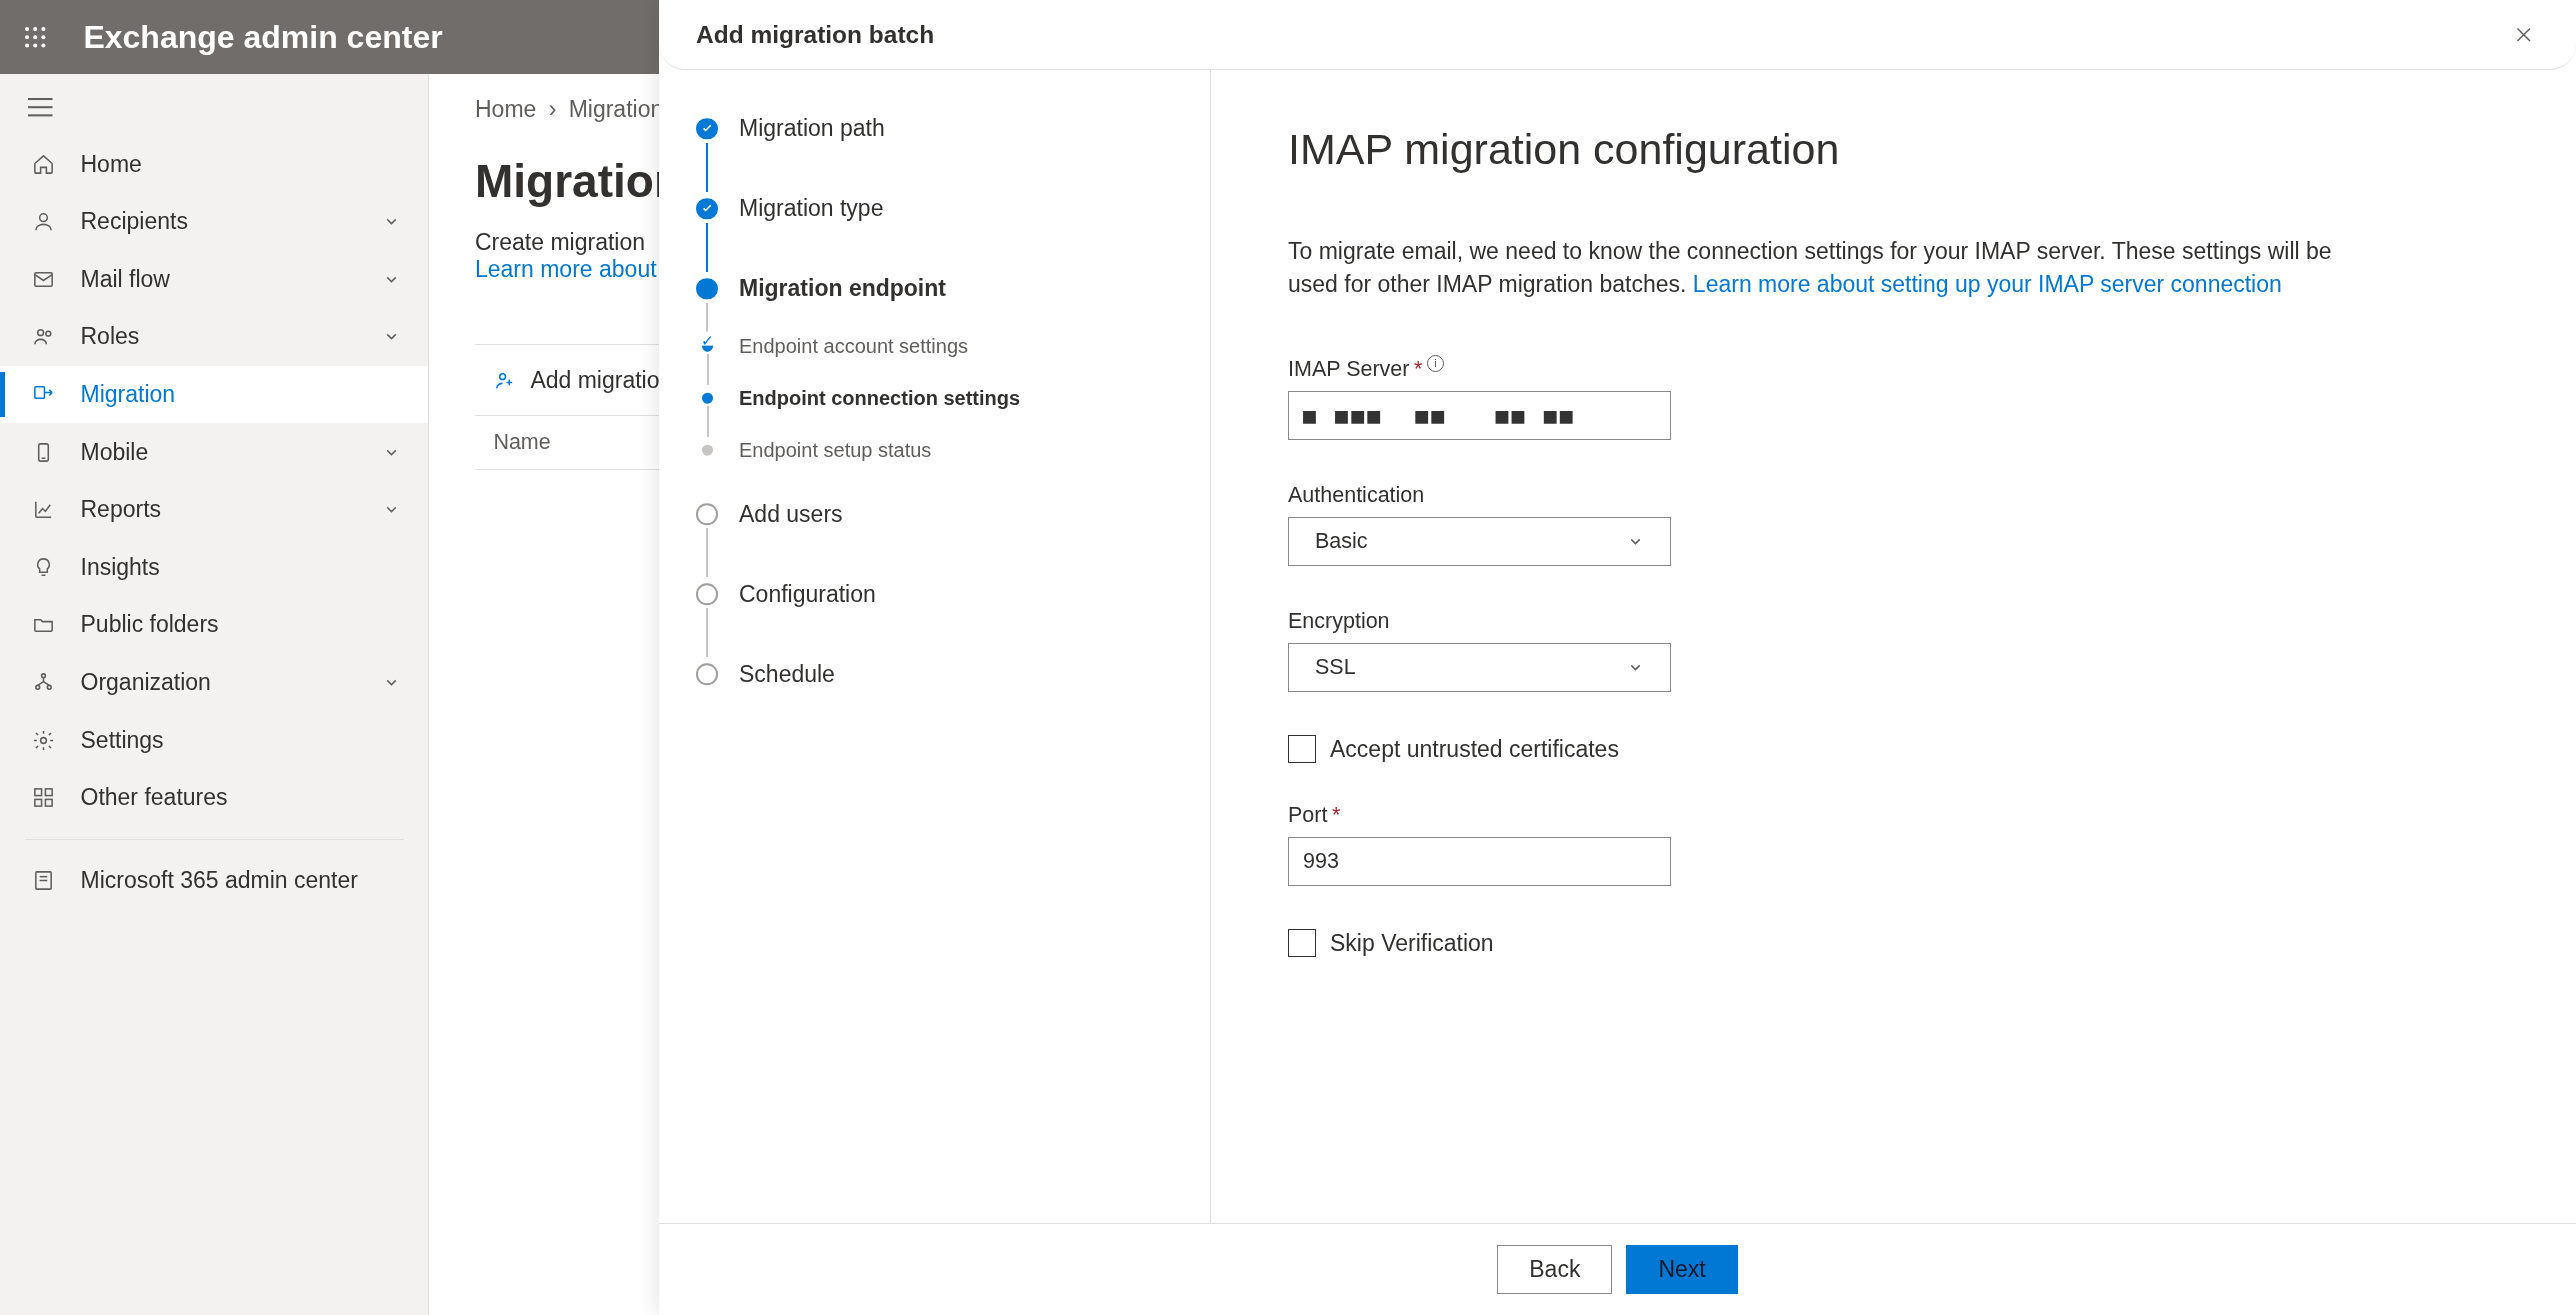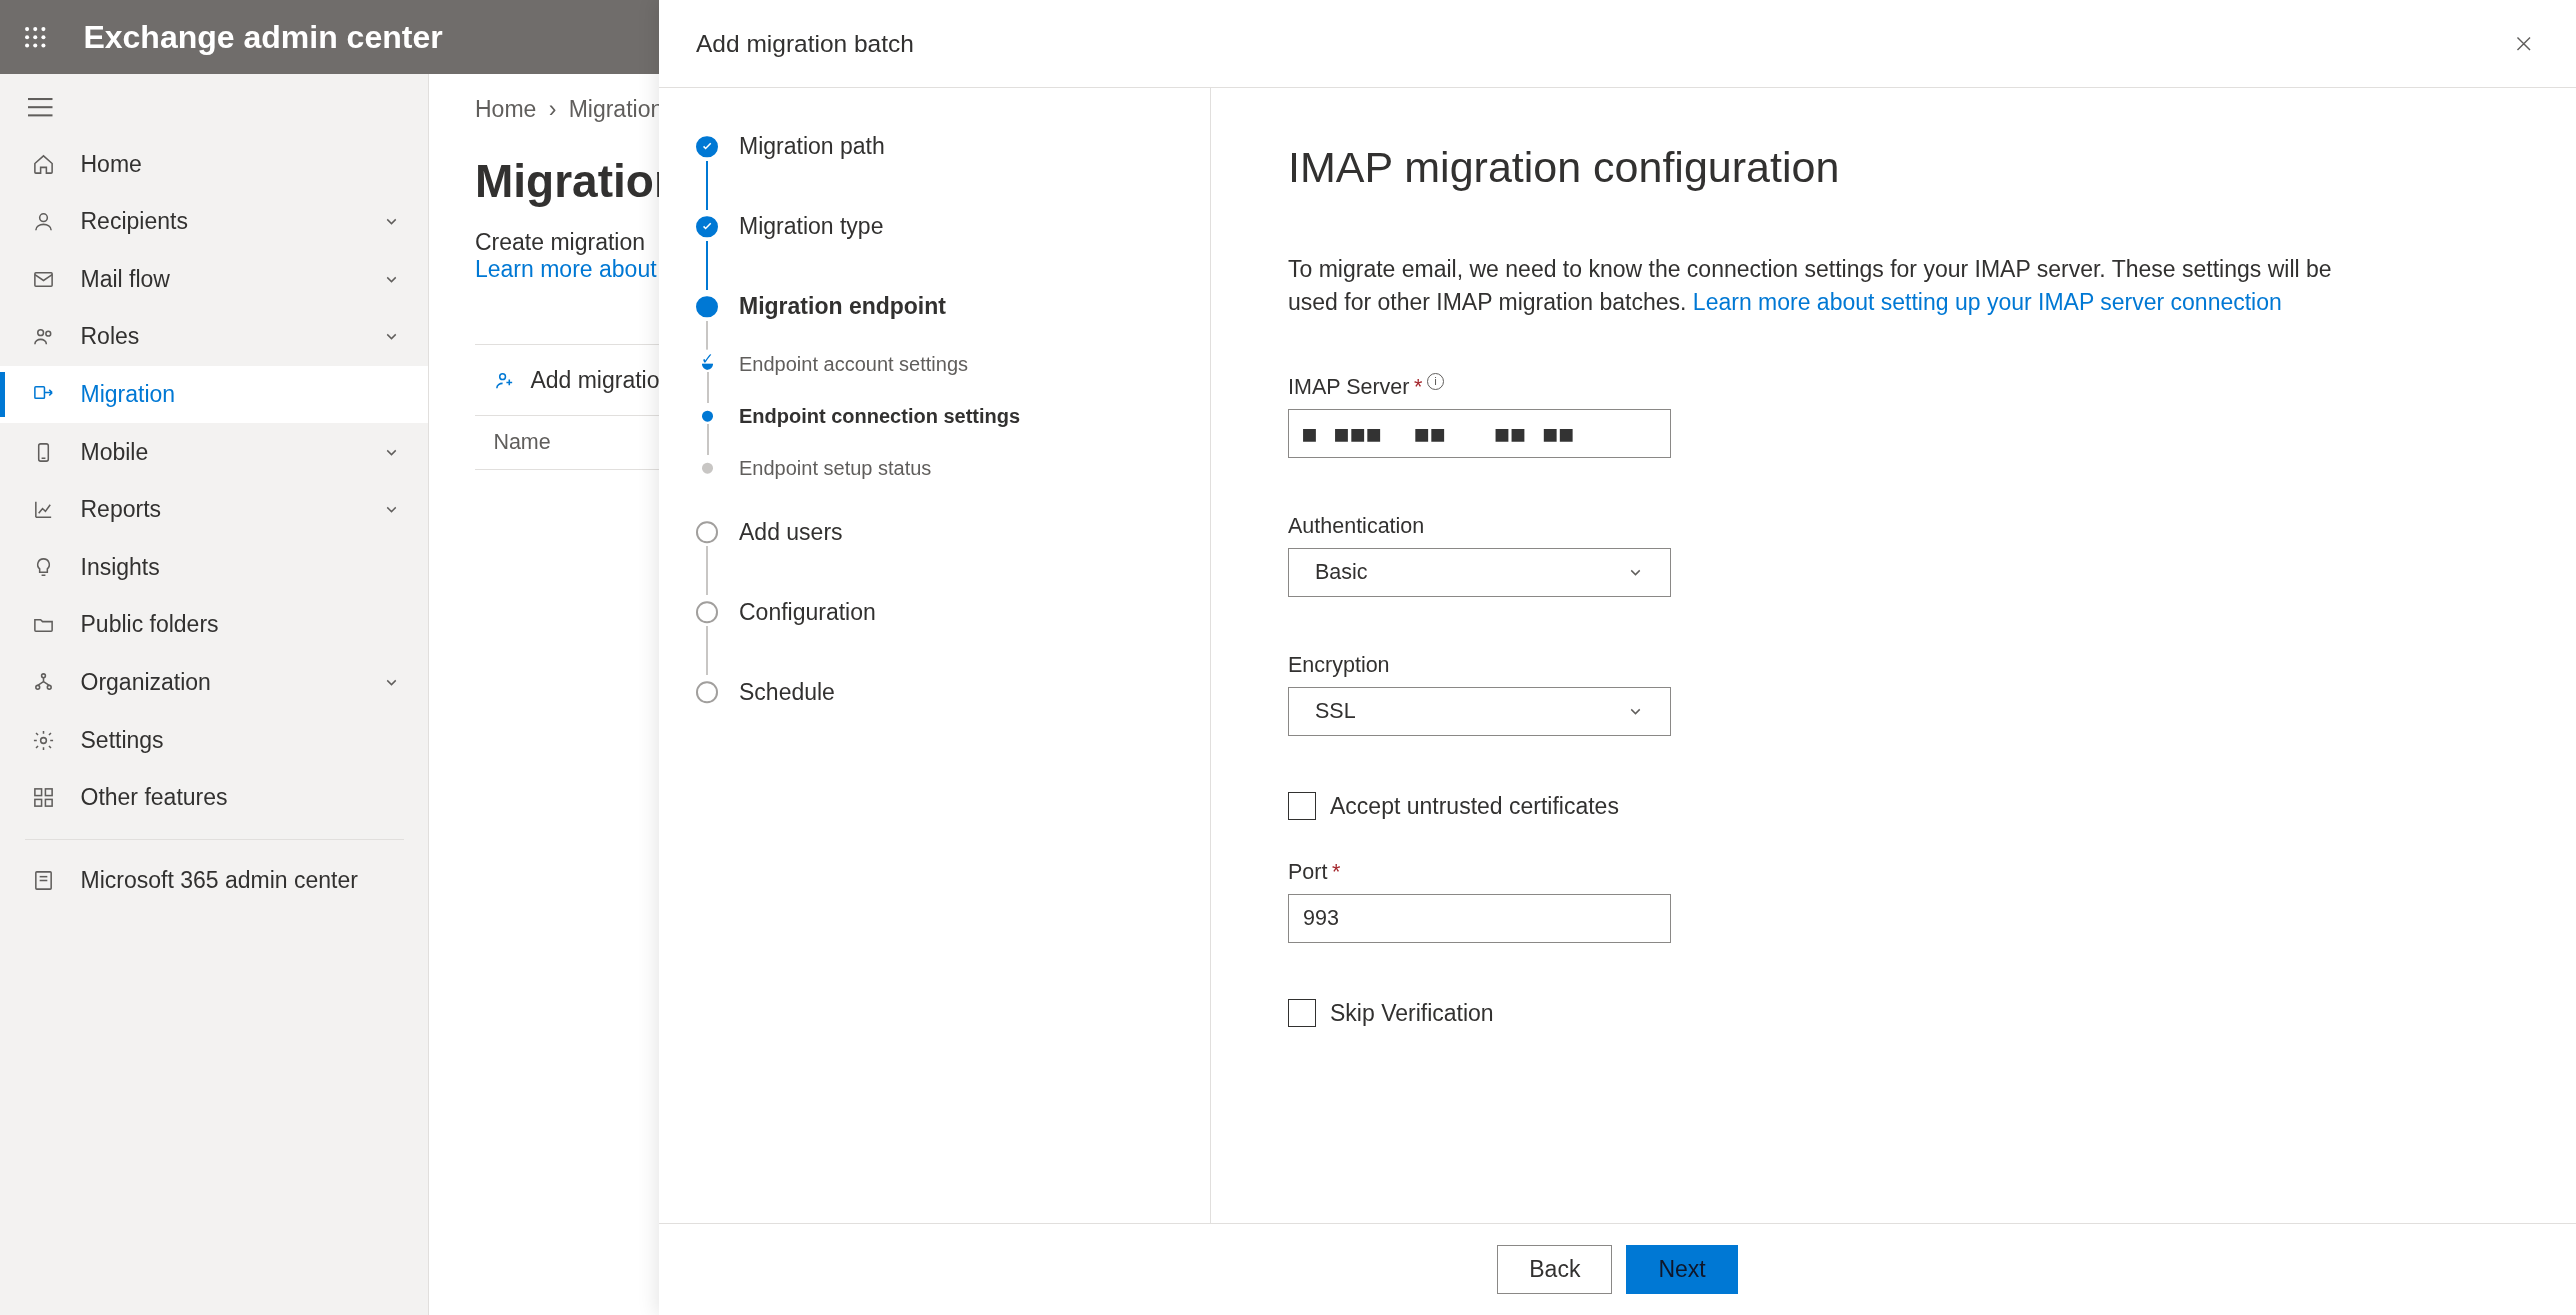--- a/index.html
+++ b/index.html
@@ -115,25 +115,25 @@
   .panel {
     position: absolute;
     top: 0; right: 0; bottom: 0;
     left: 659px;            
     background: #fff;
     display: flex; flex-direction: column;
     box-shadow: -3.1px 0 18.4px rgba(0,0,0,.1);
     z-index: 10;
   }
   .panel-head {
-    height: 88px;
+    height: 70px;
     border-bottom: 0.8px solid var(--border);
     display:flex; align-items:center;
     padding: 0 37px;
-    font-size: 24.5px; font-weight: 400;
+    font-size: 24.5px; font-weight: 700; border-radius: 26px;
   }
   .panel-head .close {
     margin-left: auto;
     width: 31px; height: 31px;
     display:flex; align-items:center; justify-content:center;
     color: var(--text-muted);
     cursor: pointer;
   }
   .panel-body {
     flex: 1;
@@ -220,21 +220,21 @@
     margin-bottom: 61px;
   }
   .form-desc {
     color: var(--text);
     line-height: 1.45;
     margin-bottom: 55px;
     max-width: 1073px;
   }
   .form-desc a { color: var(--link); text-decoration:none; }
 
-  .field { margin-bottom: 56px; max-width: 383px; }
+  .field { margin-bottom: 43px; max-width: 383px; }
   .field-label {
     font-size: 21.5px;
     margin-bottom: 9.2px;
     display:flex; align-items:center; gap:4.6px;
   }
   .req { color: var(--red); }
   .info-icon {
     width: 17px; height: 17px; border:1.2px solid #605e5c; border-radius:50%;
     font-size: 11.5px; display:inline-flex; align-items:center; justify-content:center;
     color:#605e5c;

